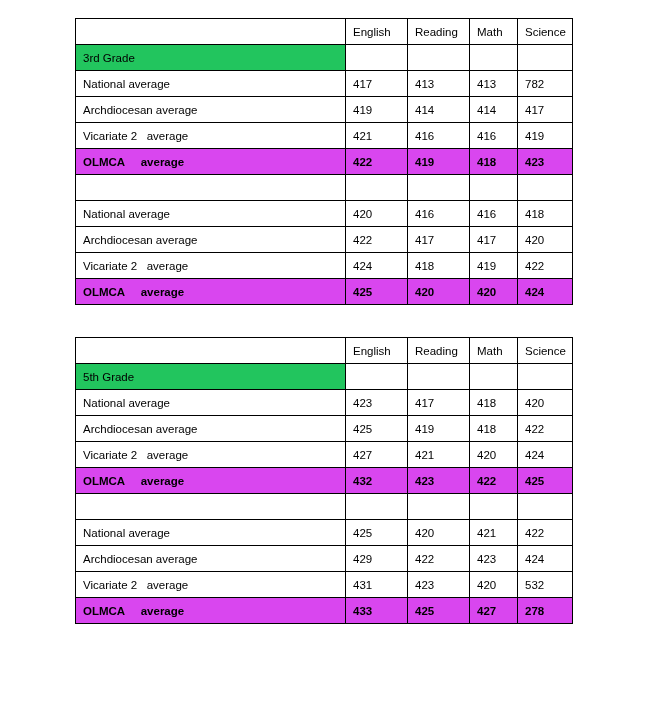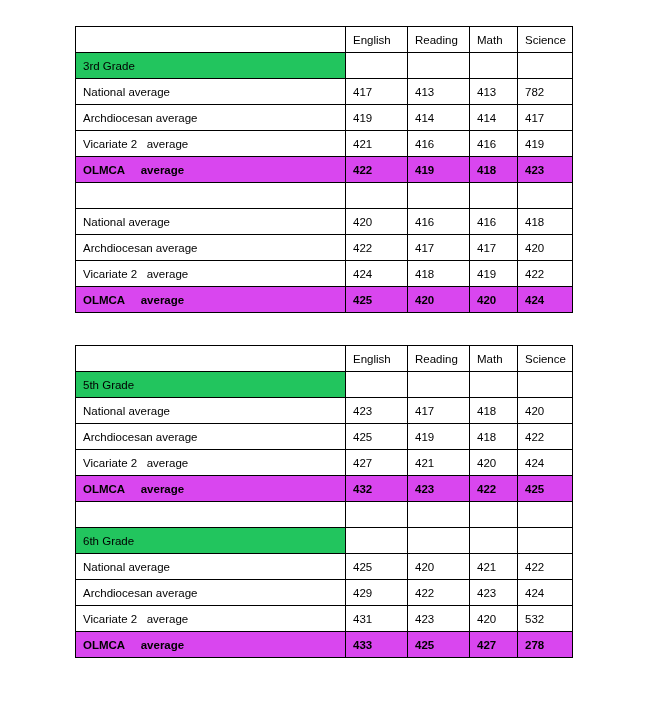--- a/index.html
+++ b/index.html
@@ -8,21 +8,21 @@
     padding: 0;
     background: #ffffff;
   }
   body {
     width: 650px;
     height: 707px;
     font-family: "Liberation Sans", sans-serif;
     color: #000000;
   }
   .doc {
-    padding: 26px 0 0 75px;
+    padding: 18px 0 0 75px;
   }
   table.score-table {
     border-collapse: collapse;
     width: 497px;
     table-layout: fixed;
     font-size: 11.5px;
   }
   table.score-table td {
     border: 1px solid #000000;
     height: 26px;
@@ -210,27 +210,20 @@
       </tr>
 
       <tr class="spacer-row">
         <td></td>
         <td></td>
         <td></td>
         <td></td>
         <td></td>
       </tr>
 
-      <tr class="grade-row">
-        <td class="label-cell">6th Grade</td>
-        <td></td>
-        <td></td>
-        <td></td>
-        <td></td>
-      </tr>
 
       <tr>
         <td class="label-cell">National average</td>
         <td>425</td>
         <td>420</td>
         <td>421</td>
         <td>422</td>
       </tr>
 
       <tr>

